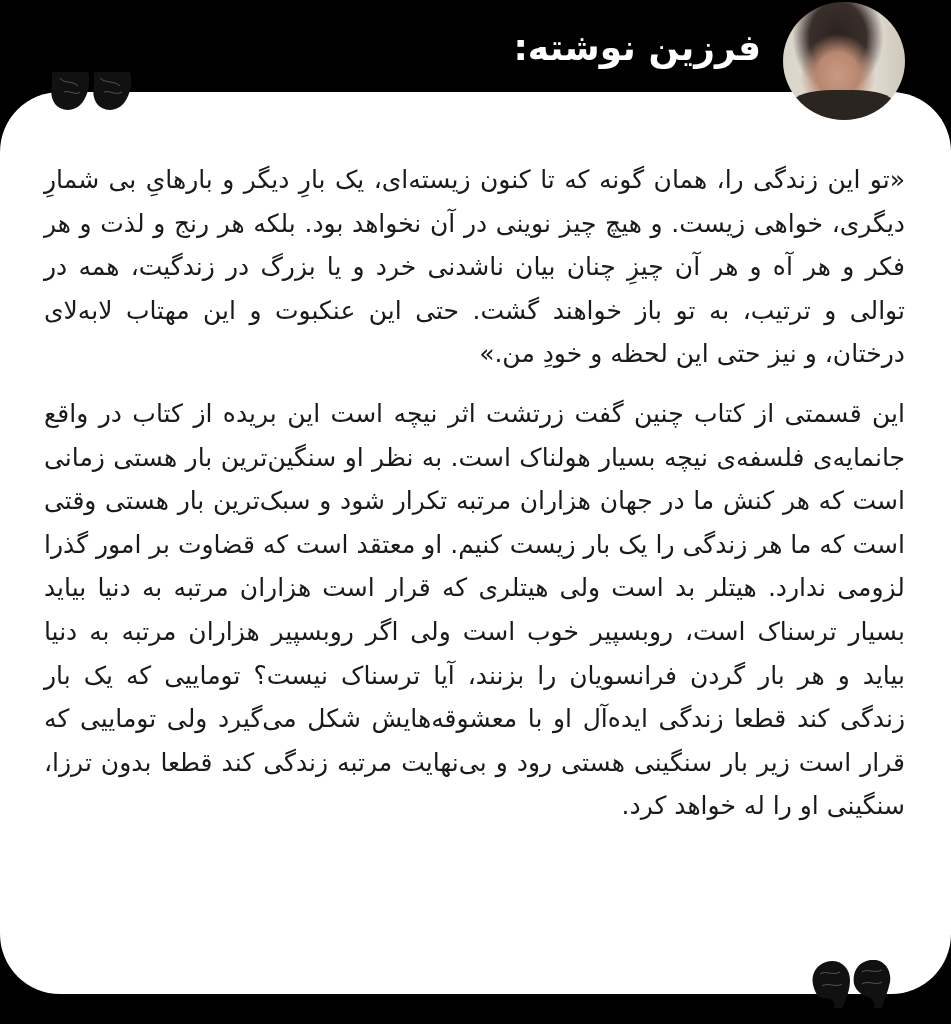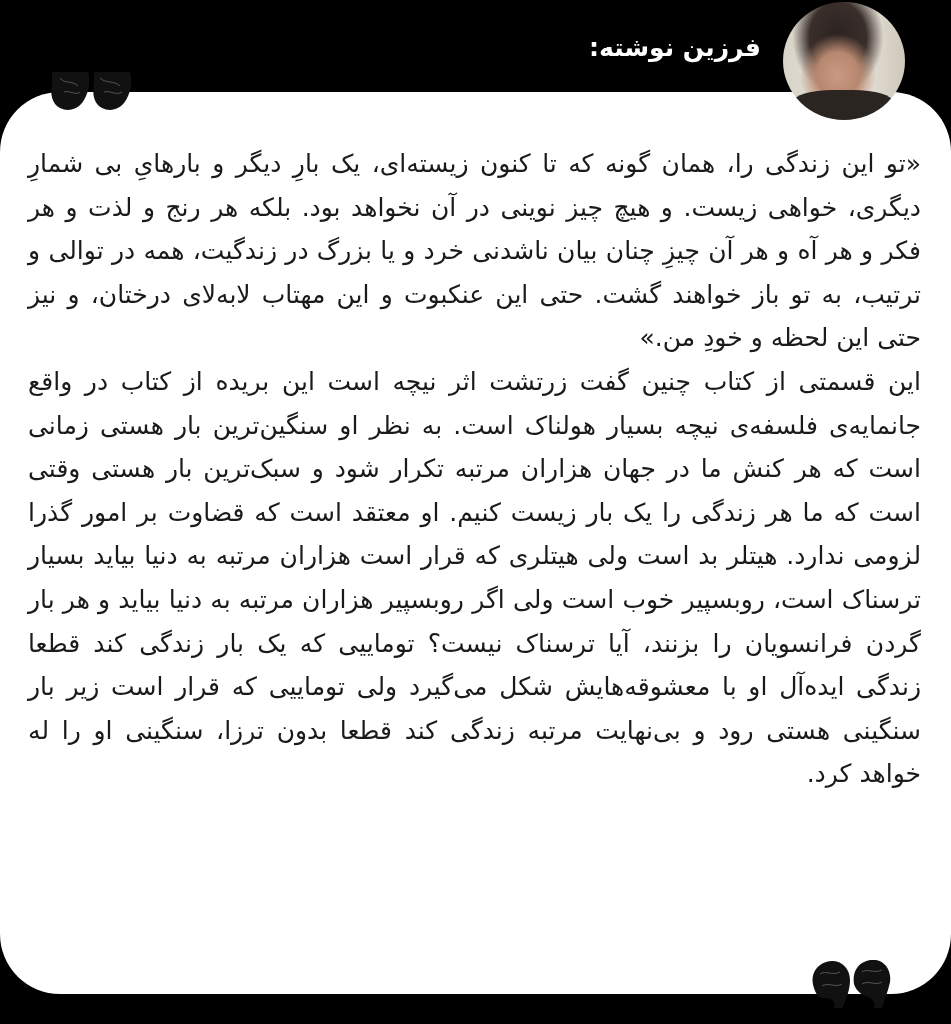--- a/index.html
+++ b/index.html
@@ -22,21 +22,21 @@
       height: 92px;
       background: #000000;
     }
     .author-title {
       position: absolute;
       top: 28px;
       right: 190px;
       color: #ffffff;
       font-family: "DejaVu Sans", sans-serif;
       font-weight: bold;
-      font-size: 25px;
+      font-size: 36px;
       line-height: 40px;
       direction: rtl;
       white-space: nowrap;
     }
     .avatar {
       position: absolute;
       top: 2px;
       right: 46px;
       width: 122px;
       height: 118px;
@@ -91,21 +91,21 @@
       direction: rtl;
       text-align: justify;
       text-align-last: right;
       color: #1a1a1a;
       font-family: "DejaVu Sans", sans-serif;
       font-size: 25px;
       line-height: 43.6px;
       z-index: 2;
     }
     .body-text p {
-      margin: 0;
+      margin: 16px;
     }
   </style>
 </head>
 <body>
 
 <div class="header">
   <div class="author-title">فرزین نوشته:</div>
 </div>
 
 <div class="avatar">

